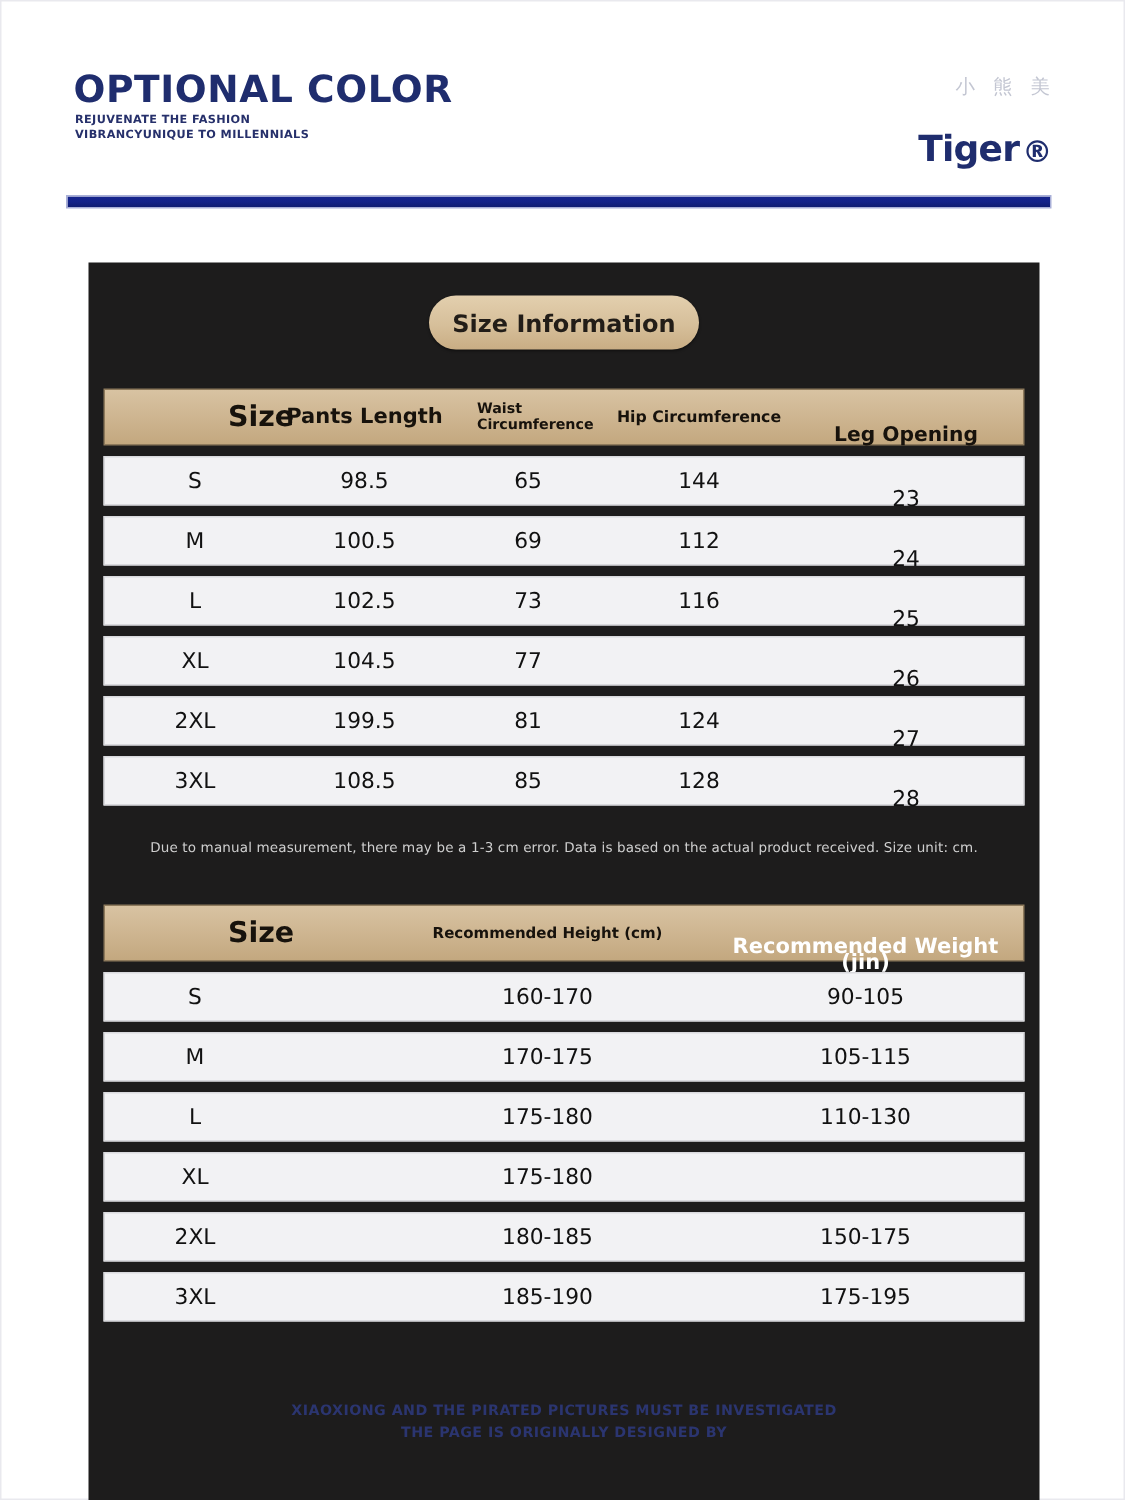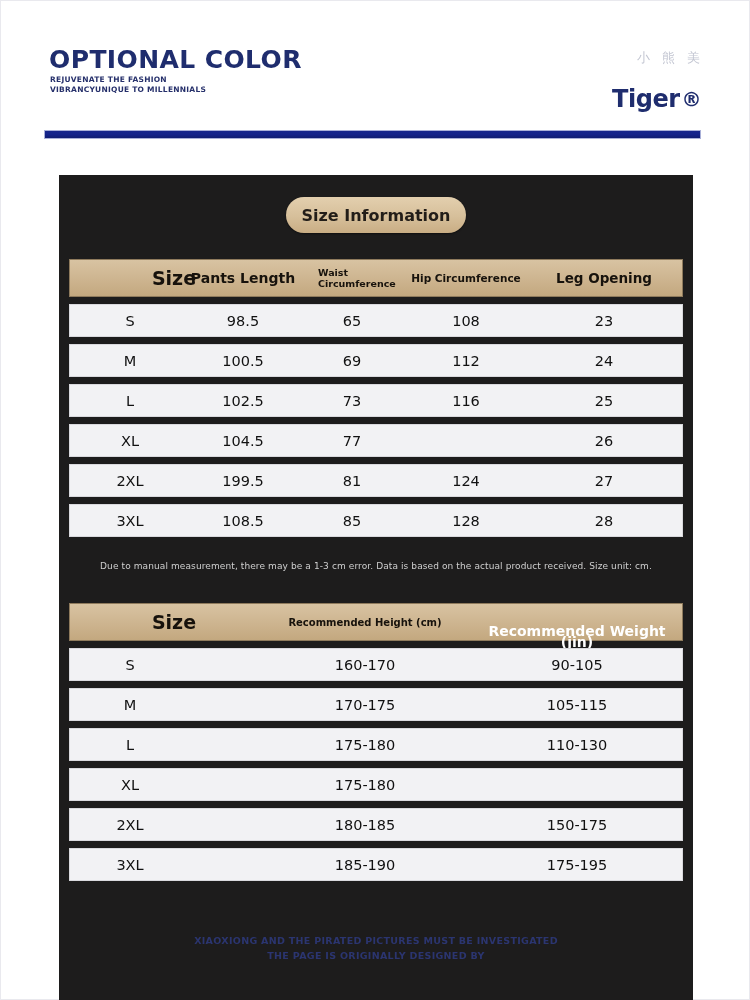--- a/index.html
+++ b/index.html
@@ -63,21 +63,21 @@
   .logo {
     position: absolute;
     right: 48px;
     top: 84px;
     font-size: 24px;
     font-weight: bold;
     color: #1f2d6e;
     letter-spacing: -0.5px;
     font-family: "DejaVu Sans", sans-serif;
     display: flex;
-    align-items: center;
+    align-items: flex-end;
   }
   .logo .reg {
     font-size: 20px;
     margin-left: 2px;
   }
   .blue-bar {
     position: absolute;
     left: 43px;
     top: 129px;
     width: 657px;
@@ -163,21 +163,21 @@
     white-space: pre-line;
     text-align: center;
     line-height: 11px;
   }
 
   
   .c1-0 { left: 0px;   width: 120px; }
   .c1-1 { left: 120px; width: 106px; }
   .c1-2 { left: 226px; width: 112px; }
   .c1-3 { left: 338px; width: 116px; }
-  .c1-4 { left: 454px; width: 160px; }
+  .c1-4 { left: 454px; width: 160px; margin-top: 12px; }
 
   
   .c2-0 { left: 0px;   width: 120px; }
   .c2-1 { left: 200px; width: 190px; }
   .c2-2 { left: 400px; width: 214px; }
 
   .h-size { font-size: 19px; padding-left: 44px; }
   .h-pants { font-size: 14px; }
   .h-waist {
     font-size: 9.5px;
@@ -252,21 +252,21 @@
         <div class="hcell c1-2 h-waist">Waist
 Circumference</div>
         <div class="hcell c1-3 h-hip">Hip Circumference</div>
         <div class="hcell c1-4 h-leg">Leg Opening</div>
       </div>
 
       <div class="row">
         <div class="cell c1-0">S</div>
         <div class="cell c1-1">98.5</div>
         <div class="cell c1-2">65</div>
-        <div class="cell c1-3">108</div>
+        <div class="cell c1-3">144</div>
         <div class="cell c1-4">23</div>
       </div>
       <div class="row">
         <div class="cell c1-0">M</div>
         <div class="cell c1-1">100.5</div>
         <div class="cell c1-2">69</div>
         <div class="cell c1-3">112</div>
         <div class="cell c1-4">24</div>
       </div>
       <div class="row">

